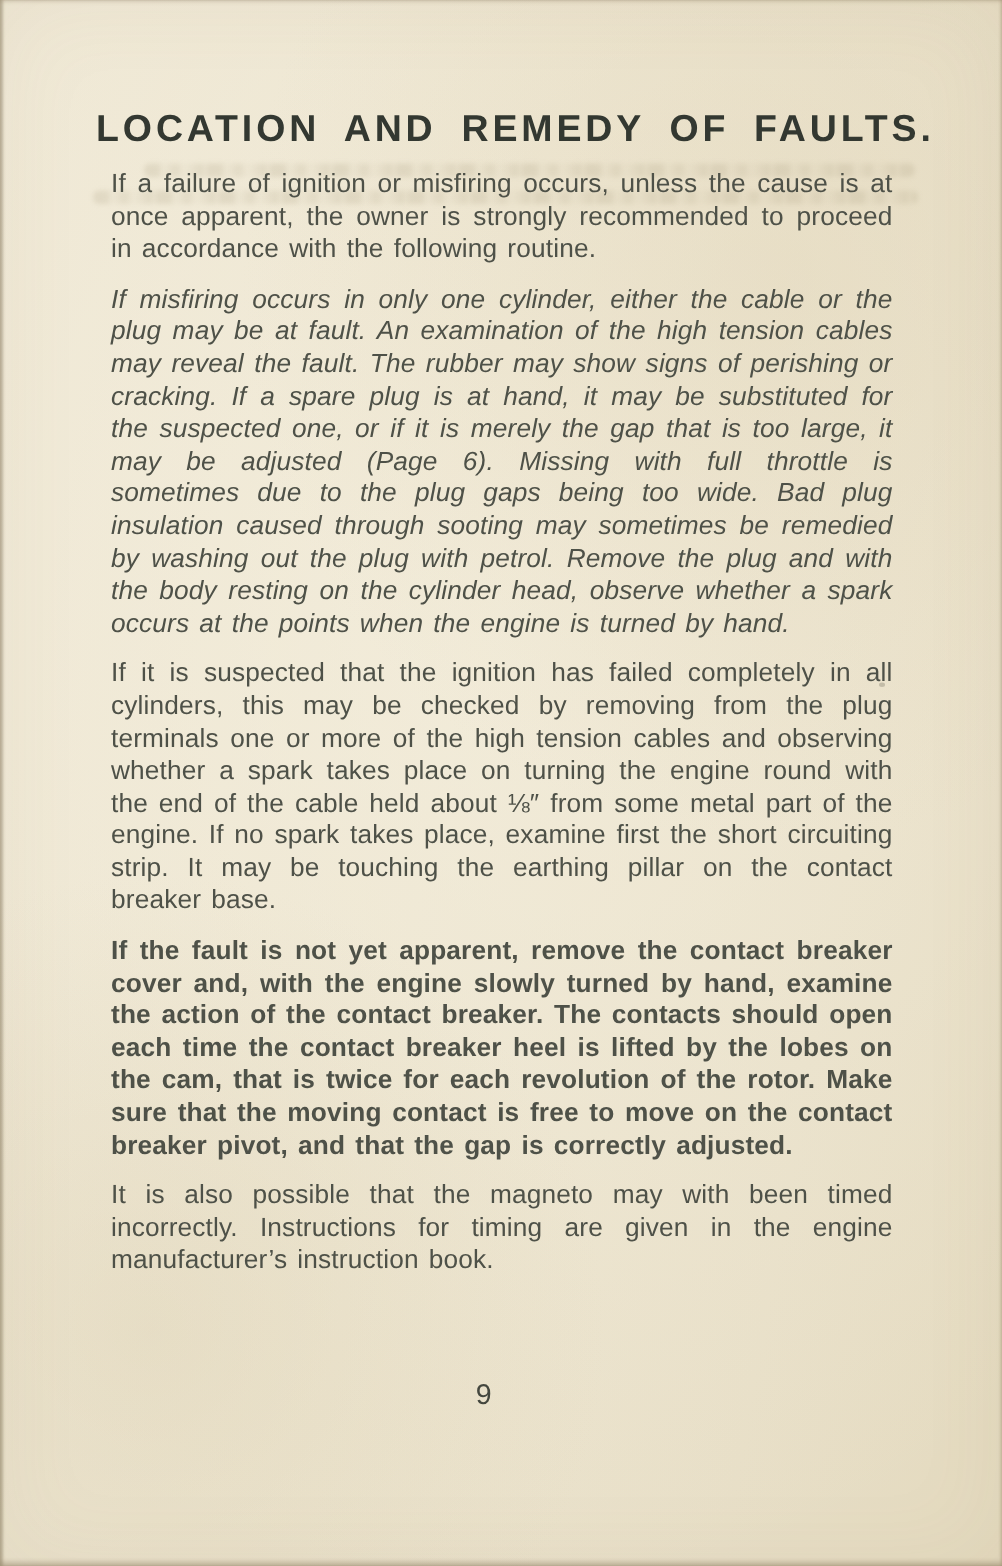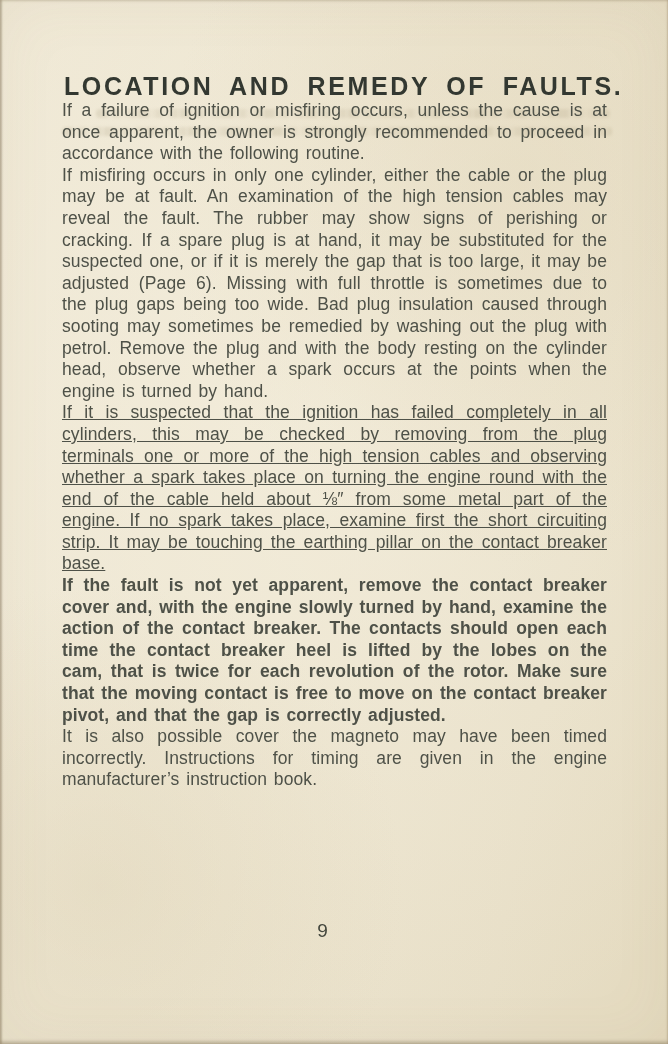--- a/index.html
+++ b/index.html
@@ -60,31 +60,31 @@
       90deg,
       rgba(168, 156, 126, 0.38) 0px, rgba(168, 156, 126, 0.38) 9px,
       rgba(168, 156, 126, 0.06) 13px, rgba(168, 156, 126, 0.34) 21px,
       rgba(168, 156, 126, 0.05) 27px, rgba(168, 156, 126, 0.36) 38px,
       rgba(168, 156, 126, 0.08) 42px
     );
   }
   .ghost-1 { left: 96px;  right: 58px; top: 109px; }
   .ghost-2 { left: 62px;  right: 56px; top: 127px; }
   p.body-text {
-    margin: 0;
+    margin: 12px;
     font-size: 17.5px;
     line-height: 21.6px;
     letter-spacing: 0.1px;
     word-spacing: 1.8px;
     color: #4e5148;
     text-align: justify;
   }
   .gap-after-title { margin-top: 42px; }
-  .gap-medium      { margin-top: 26px; }
-  .gap-large       { margin-top: 36px; text-decoration: underline; }
+  .gap-medium      { margin-top: 26px; font-style: italic; }
+  .gap-large       { margin-top: 36px; }
   .gap-small       { margin-top: 24px; font-weight: bold; }
   .gap-none        { margin-top: 0; }
   .page-number {
     position: absolute;
     top: 920px;
     left: 0;
     width: 645px;
     text-align: center;
     font-size: 19px;
     color: #44473e;
@@ -110,17 +110,17 @@
     <h1 class="title">LOCATION AND REMEDY OF FAULTS.</h1>
 
     <p class="body-text gap-after-title">If a failure of ignition or misfiring occurs, unless the cause is at once apparent, the owner is strongly recommended to proceed in accordance with the following routine.</p>
 
     <p class="body-text gap-medium">If misfiring occurs in only one cylinder, either the cable or the plug may be at fault. An examination of the high tension cables may reveal the fault. The rubber may show signs of perishing or cracking. If a spare plug is at hand, it may be substituted for the suspected one, or if it is merely the gap that is too large, it may be adjusted (Page 6). Missing with full throttle is sometimes due to the plug gaps being too wide. Bad plug insulation caused through sooting may sometimes be remedied by washing out the plug with petrol. Remove the plug and with the body resting on the cylinder head, observe whether a spark occurs at the points when the engine is turned by hand.</p>
 
     <p class="body-text gap-large">If it is suspected that the ignition has failed completely in all cylinders, this may be checked by removing from the plug terminals one or more of the high tension cables and observing whether a spark takes place on turning the engine round with the end of the cable held about ⅛″ from some metal part of the engine. If no spark takes place, examine first the short circuiting strip. It may be touching the earthing pillar on the contact breaker base.</p>
 
     <p class="body-text gap-small">If the fault is not yet apparent, remove the contact breaker cover and, with the engine slowly turned by hand, examine the action of the contact breaker. The contacts should open each time the contact breaker heel is lifted by the lobes on the cam, that is twice for each revolution of the rotor. Make sure that the moving contact is free to move on the contact breaker pivot, and that the gap is correctly adjusted.</p>
 
-    <p class="body-text gap-none">It is also possible cover the magneto may have been timed incorrectly. Instructions for timing are given in the engine manufacturer’s instruction book.</p>
+    <p class="body-text gap-none">It is also possible that the magneto may with been timed incorrectly. Instructions for timing are given in the engine manufacturer’s instruction book.</p>
   </div>
 
   <div class="page-number">9</div>
 </div>
 
 </body></html>

